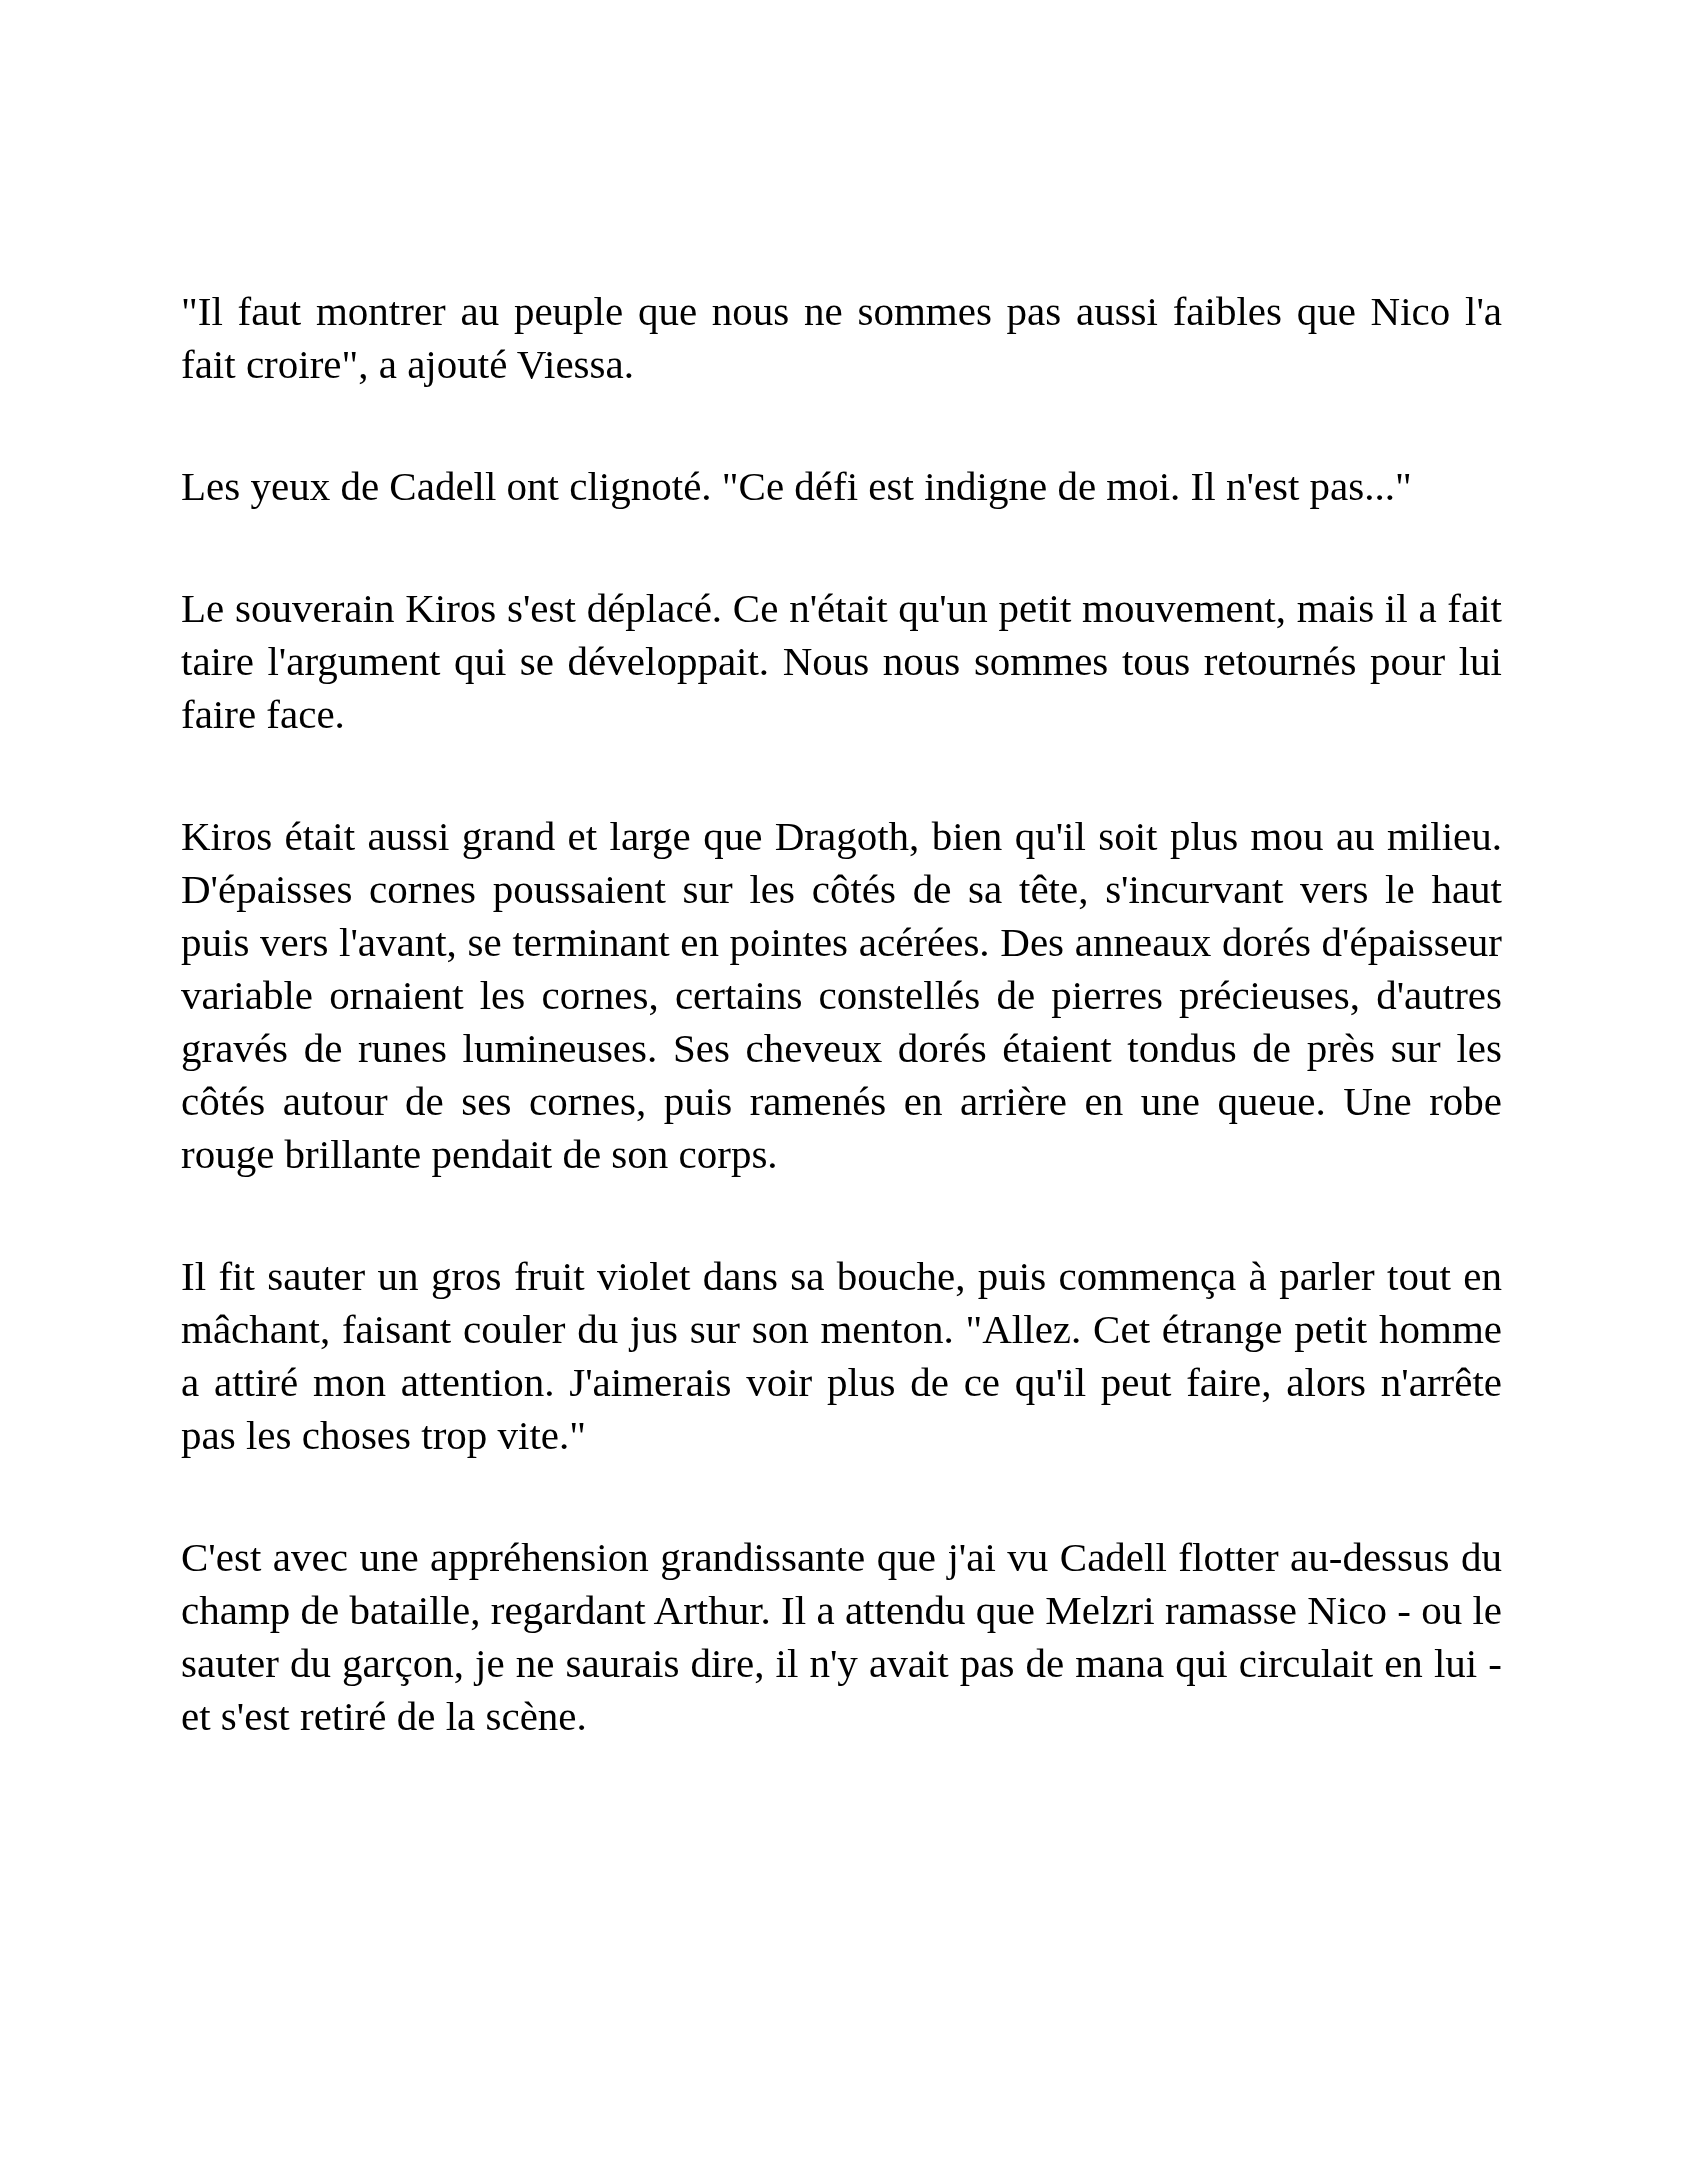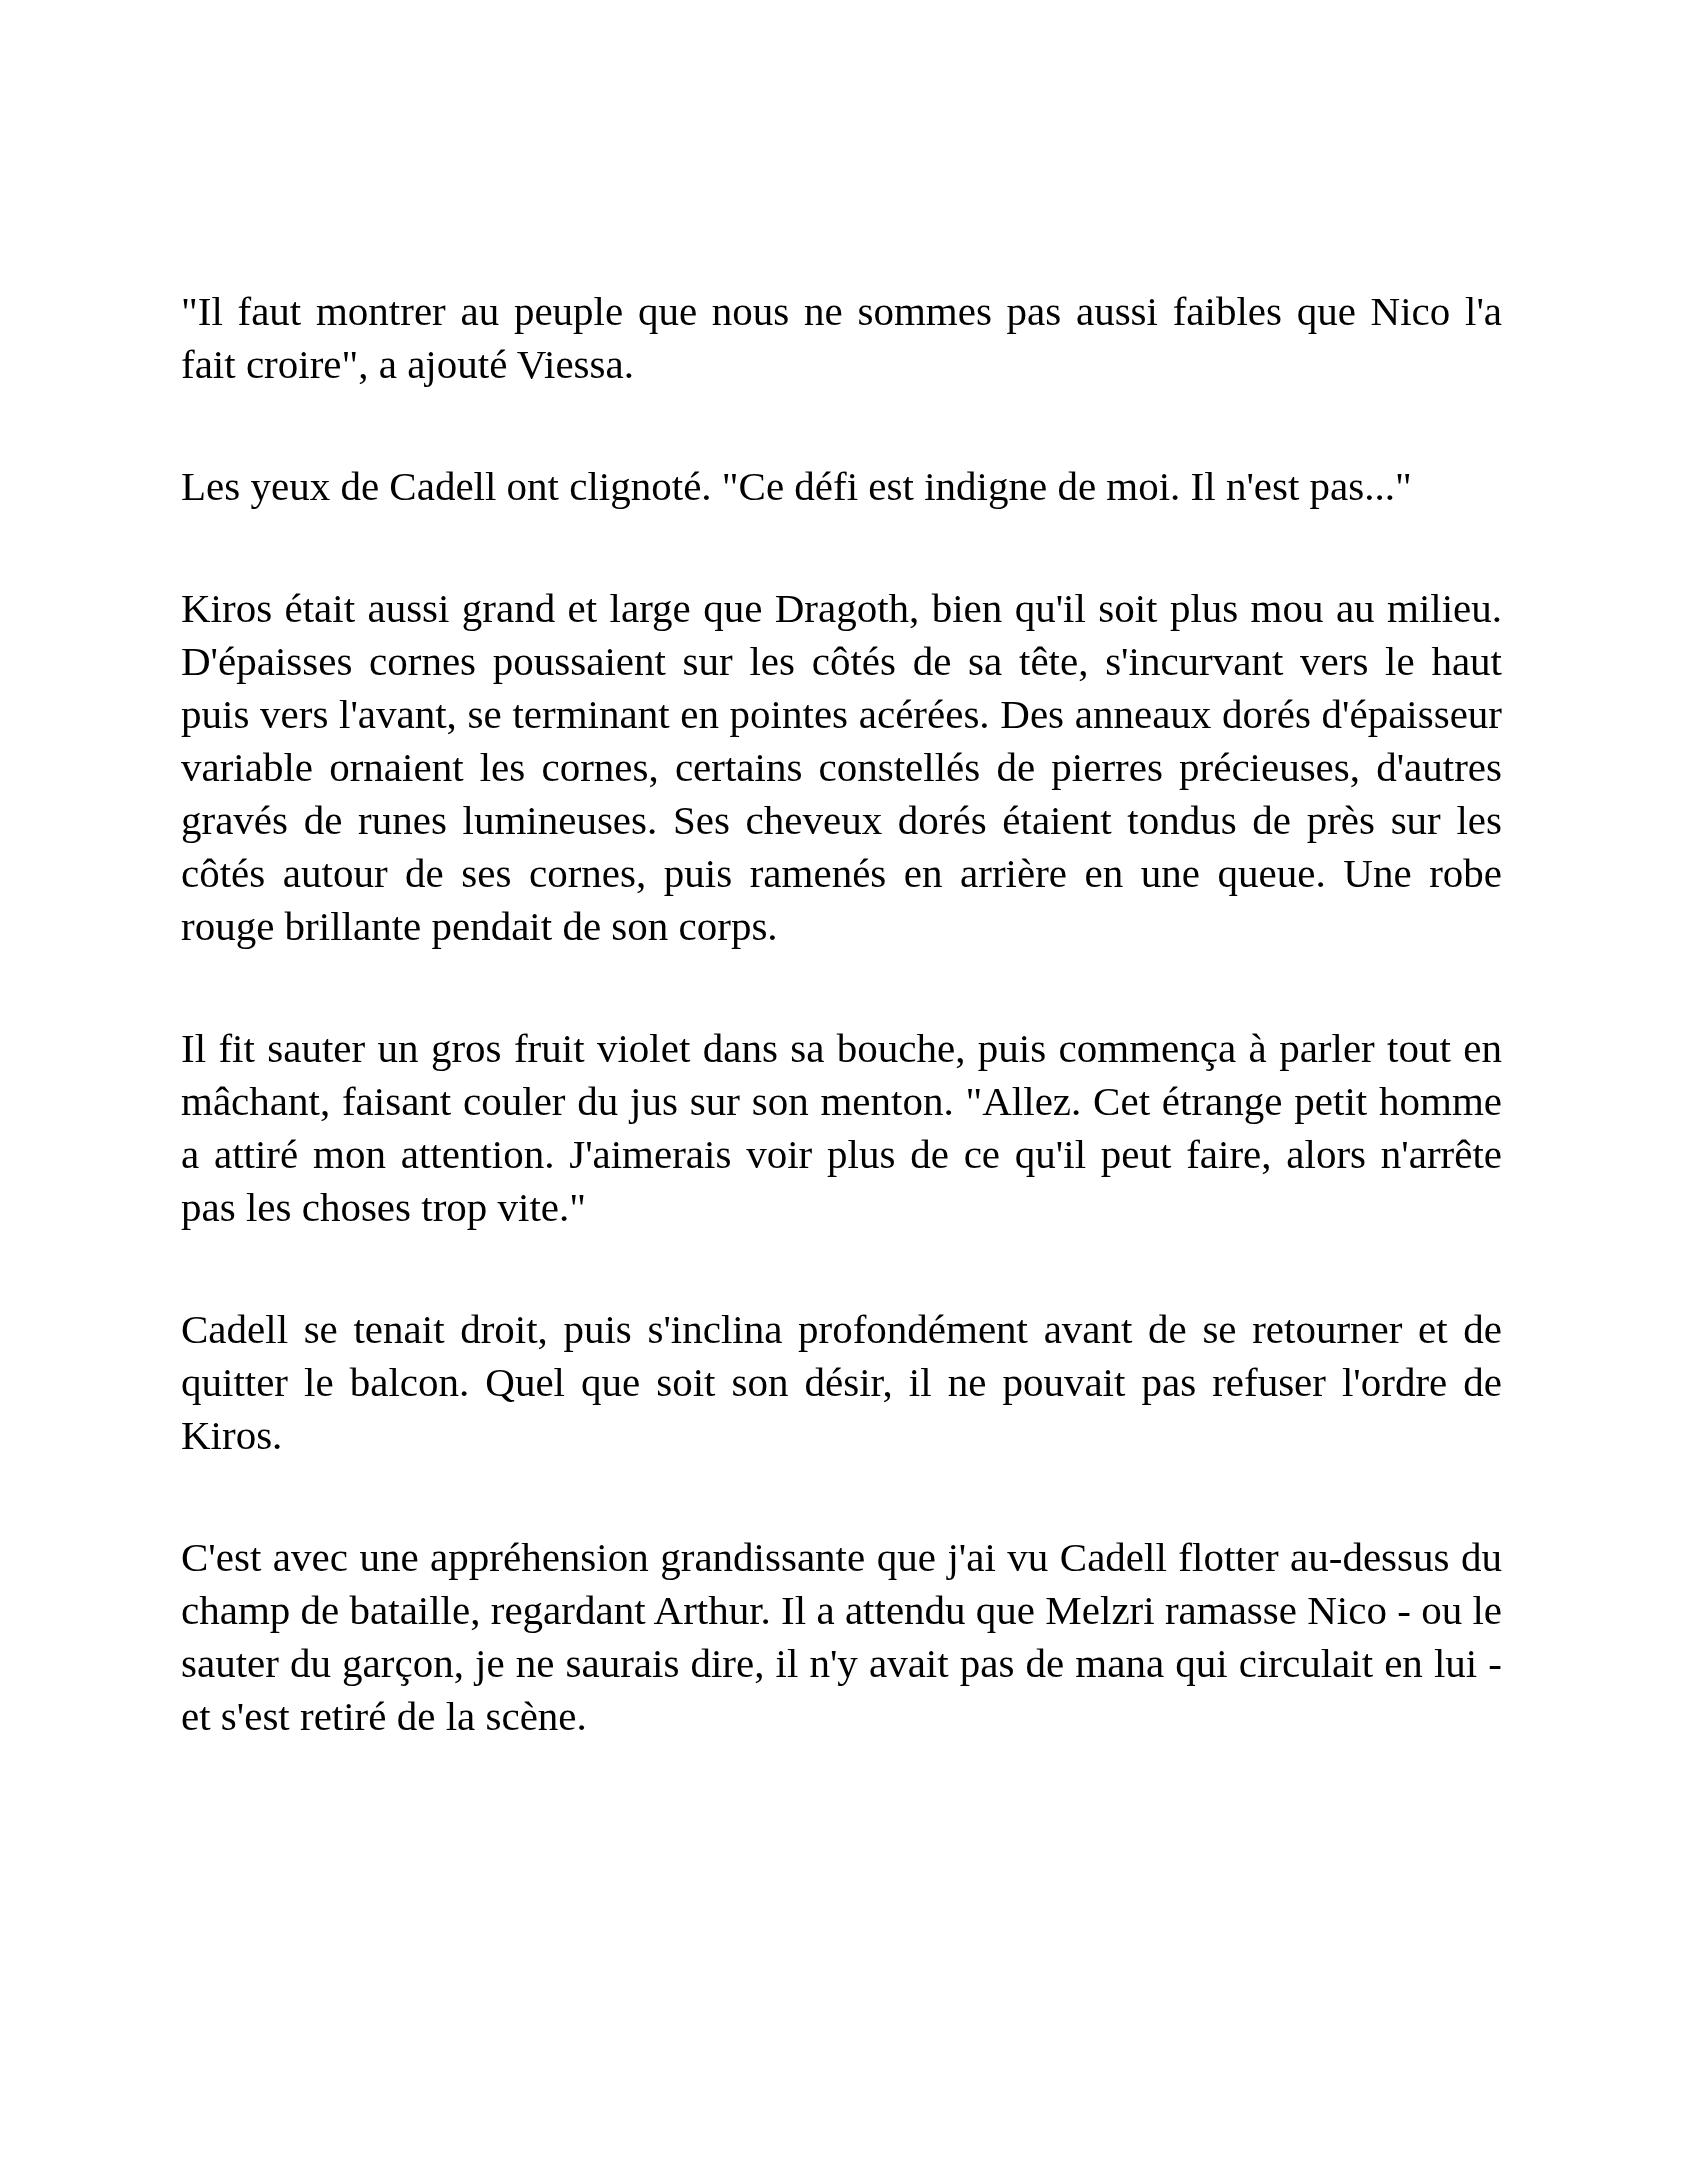--- a/index.html
+++ b/index.html
@@ -37,18 +37,18 @@
   .page p + p {
     margin-top: 69px; 
   }
 </style>
 </head>
 <body>
 
 <div class="page">
   <p>"Il faut montrer au peuple que nous ne sommes pas aussi faibles que Nico l'a fait croire", a ajouté Viessa.</p>
   <p>Les yeux de Cadell ont clignoté. "Ce défi est indigne de moi. Il n'est pas..."</p>
+  <p>Le souverain Kiros s'est déplacé. Ce n'était qu'un petit mouvement, mais il a fait taire l'argument qui se développait. Nous nous sommes tous retournés pour lui faire face.</p>
   <p>Kiros était aussi grand et large que Dragoth, bien qu'il soit plus mou au milieu. D'épaisses cornes poussaient sur les côtés de sa tête, s'incurvant vers le haut puis vers l'avant, se terminant en pointes acérées. Des anneaux dorés d'épaisseur variable ornaient les cornes, certains constellés de pierres précieuses, d'autres gravés de runes lumineuses. Ses cheveux dorés étaient tondus de près sur les côtés autour de ses cornes, puis ramenés en arrière en une queue. Une robe rouge brillante pendait de son corps.</p>
   <p>Il fit sauter un gros fruit violet dans sa bouche, puis commença à parler tout en mâchant, faisant couler du jus sur son menton. "Allez. Cet étrange petit homme a attiré mon attention. J'aimerais voir plus de ce qu'il peut faire, alors n'arrête pas les choses trop vite."</p>
-  <p>Cadell se tenait droit, puis s'inclina profondément avant de se retourner et de quitter le balcon. Quel que soit son désir, il ne pouvait pas refuser l'ordre de Kiros.</p>
   <p>C'est avec une appréhension grandissante que j'ai vu Cadell flotter au-dessus du champ de bataille, regardant Arthur. Il a attendu que Melzri ramasse Nico - ou le sauter du garçon, je ne saurais dire, il n'y avait pas de mana qui circulait en lui - et s'est retiré de la scène.</p>
 </div>
 
 
 </body></html>

